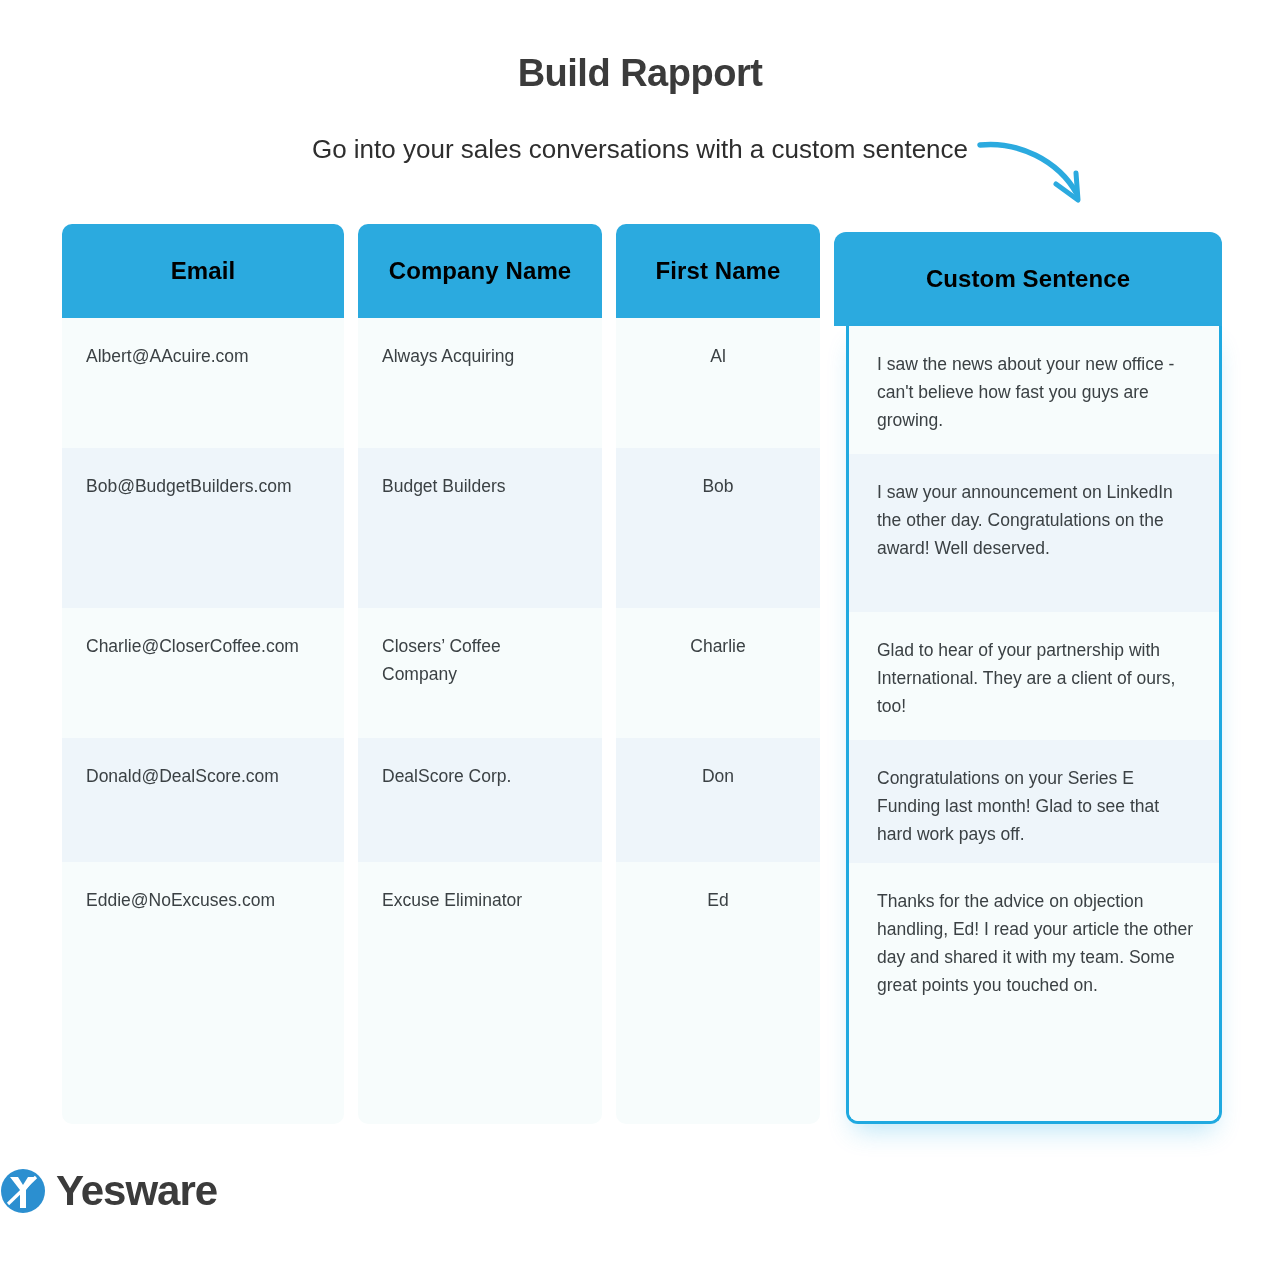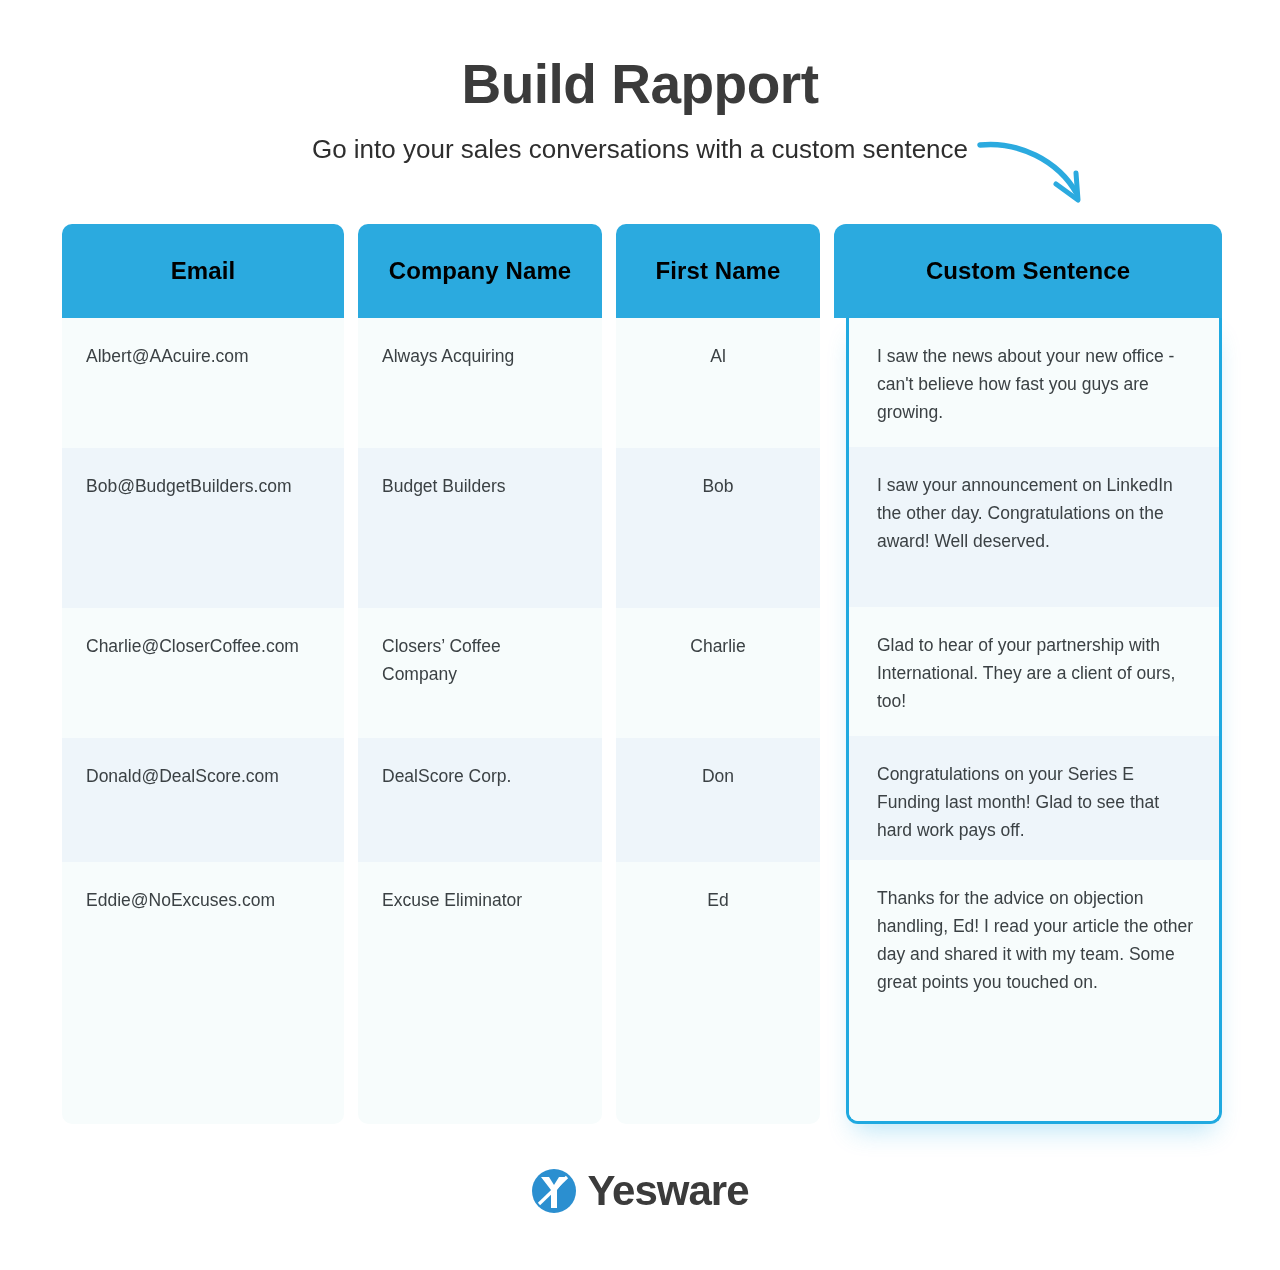--- a/index.html
+++ b/index.html
@@ -18,21 +18,21 @@
     overflow: hidden;
   }
 
   
   .title {
     position: absolute;
     top: 52px;
     left: 0;
     width: 1280px;
     text-align: center;
-    font-size: 55px;
+    font-size: 38px;
     font-weight: bold;
     letter-spacing: -0.5px;
     color: #3b3b3b;
   }
   .subtitle {
     position: absolute;
     top: 134px;
     left: 0;
     width: 1280px;
     text-align: center;
@@ -98,39 +98,40 @@
 
   .cell-r1 { height: 143px; }
   .cell-r2 { height: 178px; }
   .cell-r3 { height: 143px; }
   .cell-r4 { height: 137px; }
   .cell-r5 { height: 292px; }
 
   
   .col-sentence .col-head {
     border-radius: 12px 12px 0 0;
+    margin-top: 8px;
   }
   .col-sentence .col-body {
     border: 3px solid #1FA9E0;
     border-top: none;
     border-radius: 0 0 12px 12px;
     box-shadow: 0 14px 26px -8px rgba(31,169,224,0.30);
     margin-left: 12px;
   }
   .col-sentence .cell { padding-left: 28px; padding-right: 22px; }
 
   
   .logo {
     position: absolute;
     top: 1168px;
     left: 0;
     width: 1280px;
     display: flex;
     align-items: center;
-    justify-content: center;
+    justify-content: flex-start;
     gap: 10px;
   }
   .logo-mark { width: 46px; height: 46px; }
   .logo-text {
     font-size: 42px;
     font-weight: bold;
     color: #3b3b3b;
     letter-spacing: -1px;
     line-height: 1;
   }

